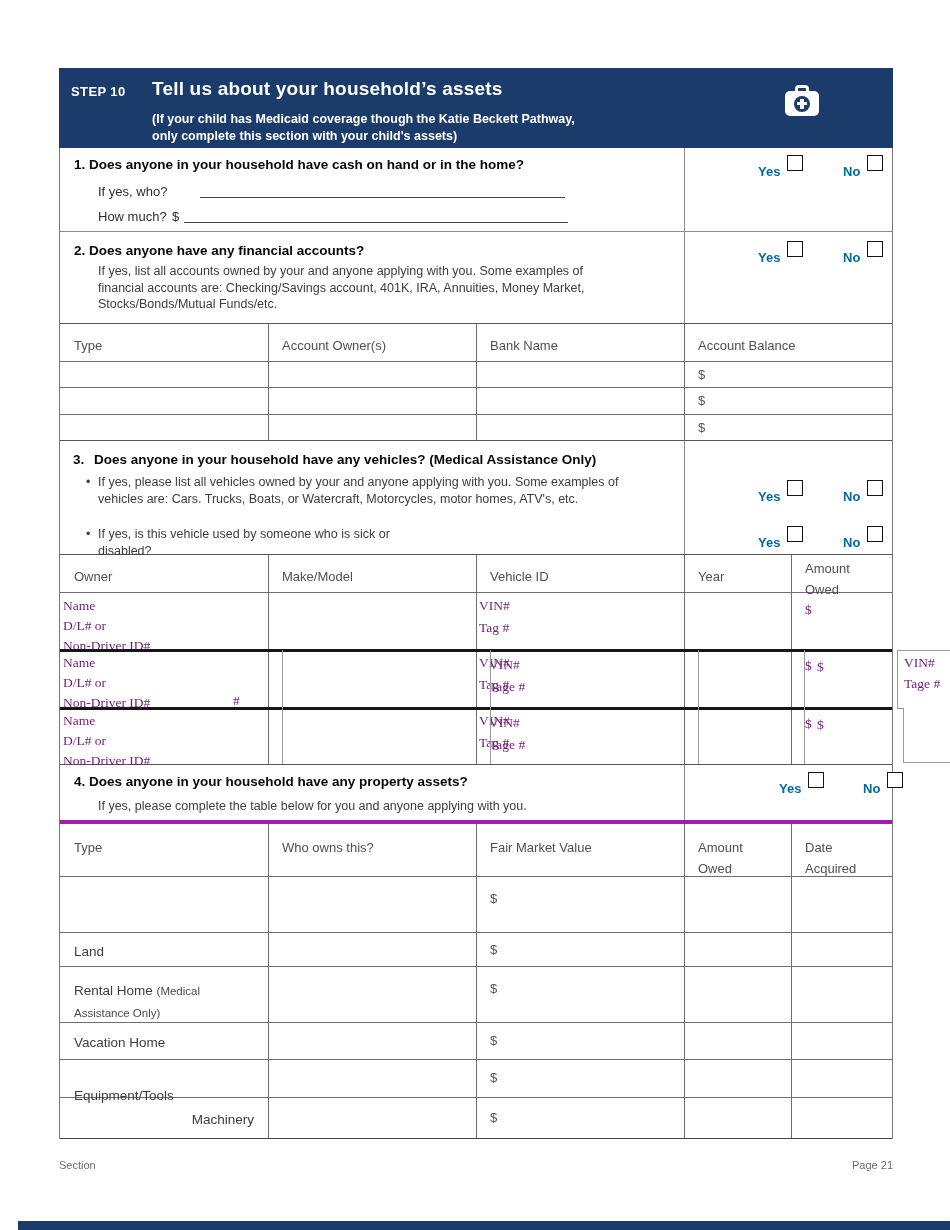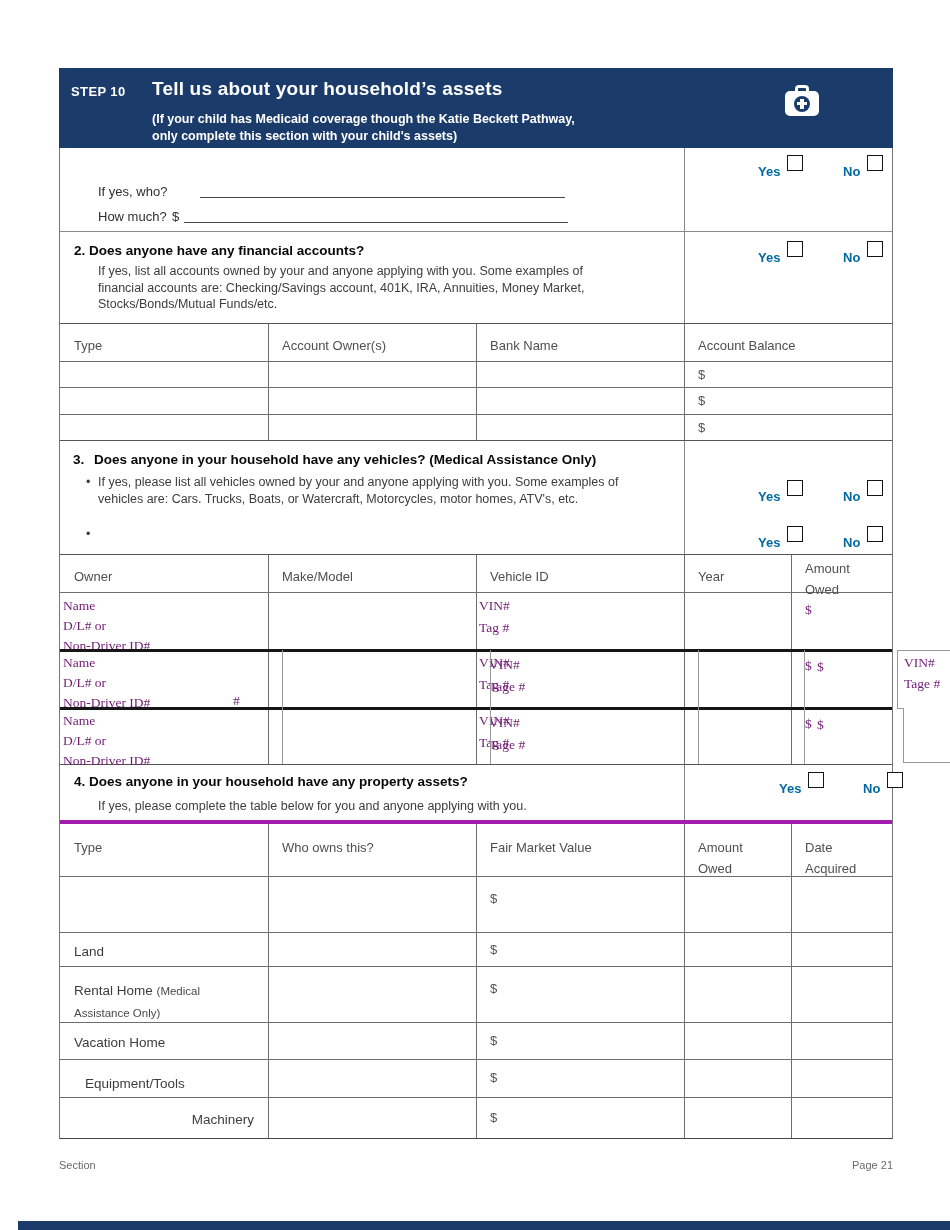--- a/index.html
+++ b/index.html
@@ -50,20 +50,21 @@
   </div>
   <div class="kit">
       <div class="kit-circ"></div>
     </div>
 </div>
 
 <div class="fb">
 
   <div class="sec" style="top:0;height:84px;border-bottom:1px solid #8a8a8a;">
     <div class="vdiv" style="left:624px;"></div>
+    <div class="q" style="left:14px;top:9px;">1. Does anyone in your household have cash on hand or in the home?</div>
     <div class="sub-label" style="left:38px;top:36px;">If yes, who?</div>
     <div class="wline" style="left:140px;top:49px;width:365px;"></div>
     <div class="sub-label" style="left:38px;top:61px;">How much?</div>
     <div class="sub-label" style="left:112px;top:61px;">$</div>
     <div class="wline" style="left:124px;top:74px;width:384px;"></div>
     <div class="yn" style="left:651px;top:12px;"><span>Yes</span><span class="cb"></span></div>
     <div class="yn" style="left:736px;top:12px;"><span>No</span><span class="cb"></span></div>
   </div>
 
   <div class="sec" style="top:84px;height:92px;border-bottom:1px solid #555;">
@@ -95,20 +96,21 @@
     </div>
   </div>
 
   <div class="sec" style="top:293px;height:114px;border-bottom:1px solid #555;">
     <div class="vdiv" style="left:624px;"></div>
     <div class="q" style="left:13px;top:11px;">3.</div>
     <div class="q" style="left:34px;top:11px;">Does anyone in your household have any vehicles? (Medical Assistance Only)</div>
     <div class="desc" style="left:26px;top:33px;">•</div>
     <div class="desc" style="left:38px;top:33px;width:535px;">If yes, please list all vehicles owned by your and anyone applying with you. Some examples of vehicles are: Cars. Trucks, Boats, or Watercraft, Motorcycles, motor homes, ATV's, etc.</div>
     <div class="desc" style="left:26px;top:85px;">•</div>
+    <div class="desc" style="left:38px;top:85px;width:330px;">If yes, is this vehicle used by someone who is sick or disabled?</div>
     <div class="yn" style="left:651px;top:44px;"><span>Yes</span><span class="cb"></span></div>
     <div class="yn" style="left:736px;top:44px;"><span>No</span><span class="cb"></span></div>
     <div class="yn" style="left:651px;top:90px;"><span>Yes</span><span class="cb"></span></div>
     <div class="yn" style="left:736px;top:90px;"><span>No</span><span class="cb"></span></div>
   </div>
 
   <div class="sec" style="top:407px;height:210px;border-bottom:1px solid #555;">
     <div class="cl" style="left:208px;"></div>
     <div class="cl" style="left:416px;"></div>
     <div class="cl" style="left:624px;"></div>
@@ -192,21 +194,21 @@
     </div>
     <div class="sec rowline" style="top:143px;height:56px;">
       <span class="plabel" style="left:14px;top:13px;width:170px;"><span>Rental Home</span> <span class="pnote">(Medical Assistance Only)</span></span>
       <span class="cell-d" style="left:430px;top:14px;">$</span>
     </div>
     <div class="sec rowline" style="top:199px;height:37px;">
       <span class="plabel" style="left:14px;top:9px;width:180px;"><span>Vacation Home</span></span>
       <span class="cell-d" style="left:430px;top:10px;">$</span>
     </div>
     <div class="sec rowline" style="top:236px;height:38px;">
-      <span class="plabel" style="left:14px;top:13px;width:180px;margin-left:11px;"><span>Equipment/Tools</span></span>
+      <span class="plabel" style="left:14px;top:25px;width:180px;"><span>Equipment/Tools</span></span>
       <span class="cell-d" style="left:430px;top:10px;">$</span>
     </div>
     <div class="sec" style="top:274px;height:41px;text-align:right;">
       <span class="plabel" style="left:14px;top:11px;width:180px;"><span>Machinery</span></span>
       <span class="cell-d" style="left:430px;top:12px;">$</span>
     </div>
   </div>
 </div>
 
 <div class="frag" style="left:897px;top:650px;width:53px;height:57px;border-top:1px solid #999;border-left:1px solid #999;border-bottom:1px solid #999;">

